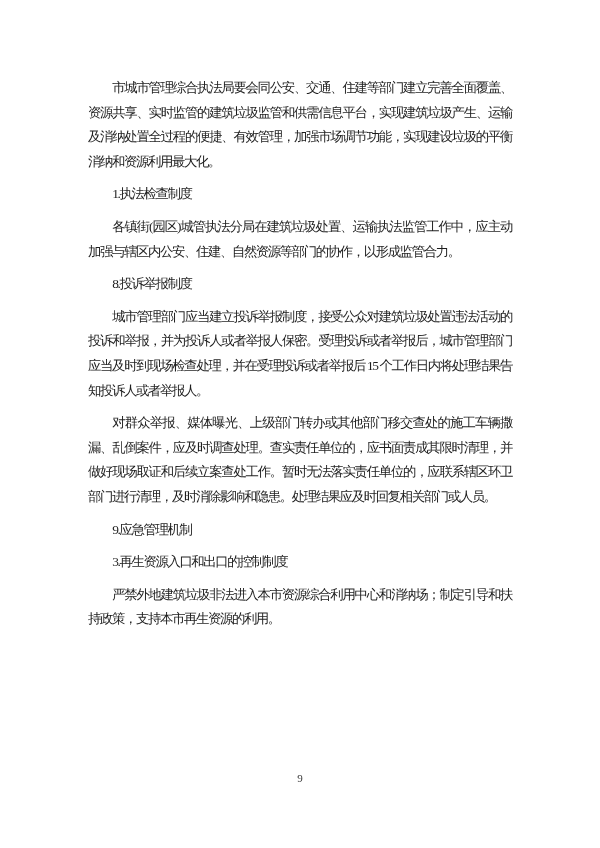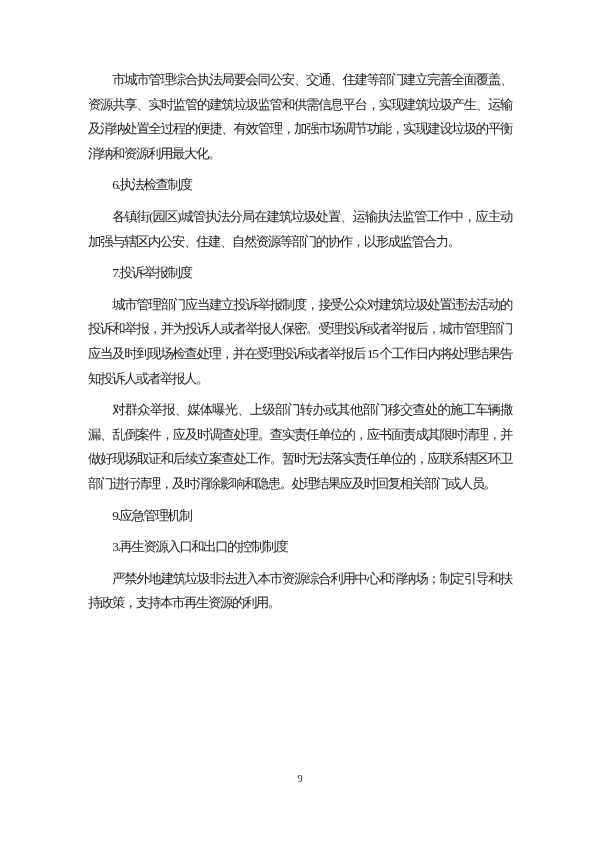--- a/index.html
+++ b/index.html
@@ -21,21 +21,21 @@
     top: 68px;
     width: 424px;
     color: #1d1d1d;
     font-size: 13.4px;
     line-height: 24.6px;
     letter-spacing: -1.4px;
     text-align: justify;
     text-align-last: left;
   }
   .doc-content p {
-    margin: 0 0 7px 0;
+    margin: 8px 0 7px 0;
     text-indent: 24.2px;
   }
   .doc-content p.heading {
     
   }
   .page-number {
     position: absolute;
     left: 0;
     top: 772px;
     width: 600px;
@@ -44,23 +44,23 @@
     color: #3a3a3a;
     letter-spacing: 0;
   }
 </style>
 </head>
 <body>
 
 <div class="page">
   <div class="doc-content" id="doc-content">
       <p class="body">市城市管理综合执法局要会同公安、交通、住建等部门建立完善全面覆盖、资源共享、实时监管的建筑垃圾监管和供需信息平台，实现建筑垃圾产生、运输及消纳处置全过程的便捷、有效管理，加强市场调节功能，实现建设垃圾的平衡消纳和资源利用最大化。</p>
-      <p class="heading">6.执法检查制度</p>
+      <p class="heading">1.执法检查制度</p>
       <p class="body">各镇街(园区)城管执法分局在建筑垃圾处置、运输执法监管工作中，应主动加强与辖区内公安、住建、自然资源等部门的协作，以形成监管合力。</p>
-      <p class="heading">7.投诉举报制度</p>
+      <p class="heading">8.投诉举报制度</p>
       <p class="body">城市管理部门应当建立投诉举报制度，接受公众对建筑垃圾处置违法活动的投诉和举报，并为投诉人或者举报人保密。受理投诉或者举报后，城市管理部门应当及时到现场检查处理，并在受理投诉或者举报后 15 个工作日内将处理结果告知投诉人或者举报人。</p>
       <p class="body">对群众举报、媒体曝光、上级部门转办或其他部门移交查处的施工车辆撒漏、乱倒案件，应及时调查处理。查实责任单位的，应书面责成其限时清理，并做好现场取证和后续立案查处工作。暂时无法落实责任单位的，应联系辖区环卫部门进行清理，及时消除影响和隐患。处理结果应及时回复相关部门或人员。</p>
       <p class="heading">9.应急管理机制</p>
       <p class="heading">3.再生资源入口和出口的控制制度</p>
       <p class="body">严禁外地建筑垃圾非法进入本市资源综合利用中心和消纳场；制定引导和扶持政策，支持本市再生资源的利用。</p>
     </div>
   <div class="page-number">9</div>
 </div>
 
 </body></html>

